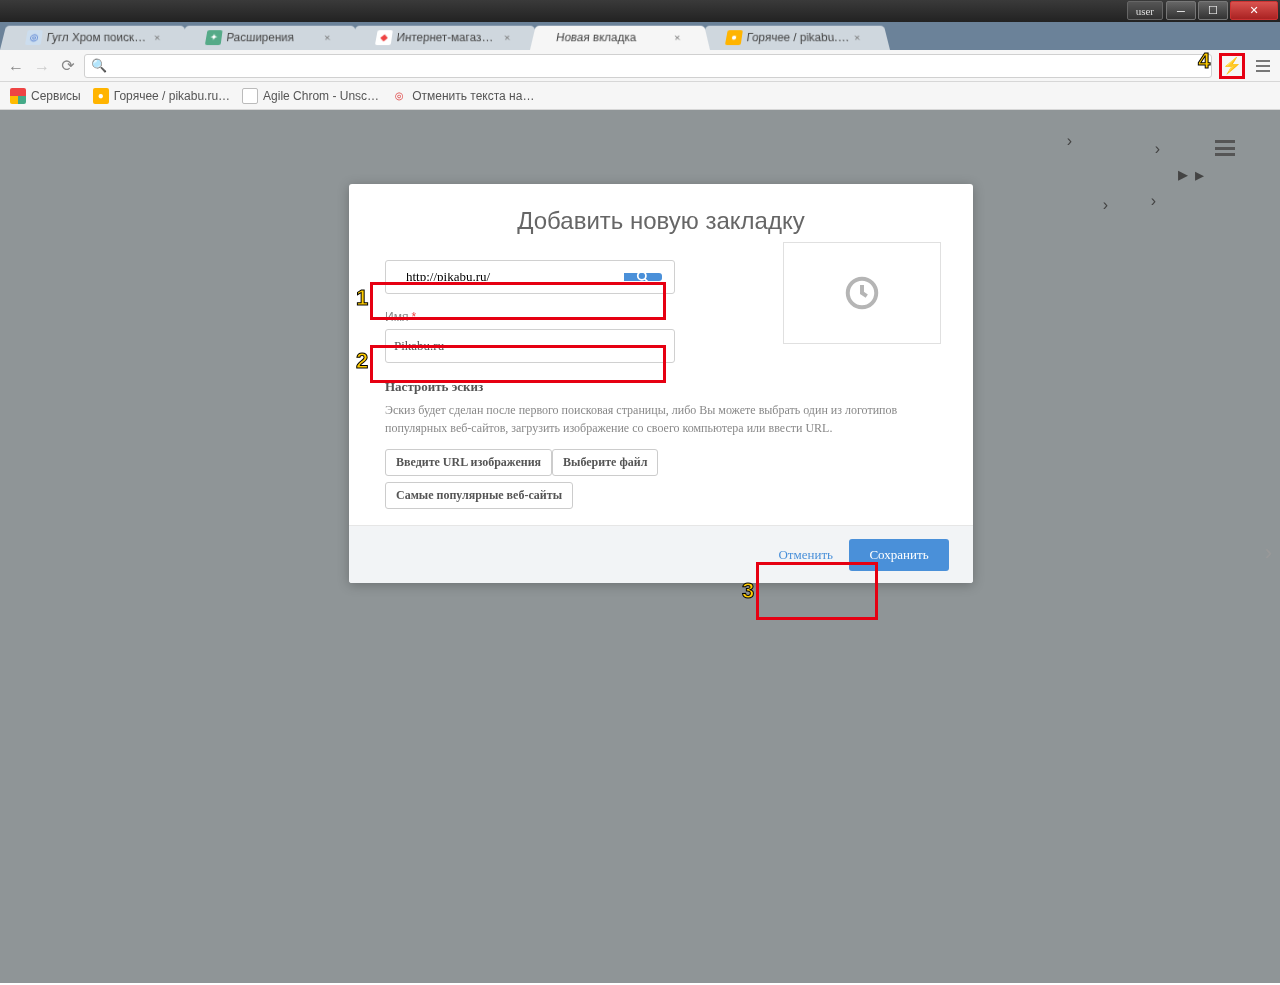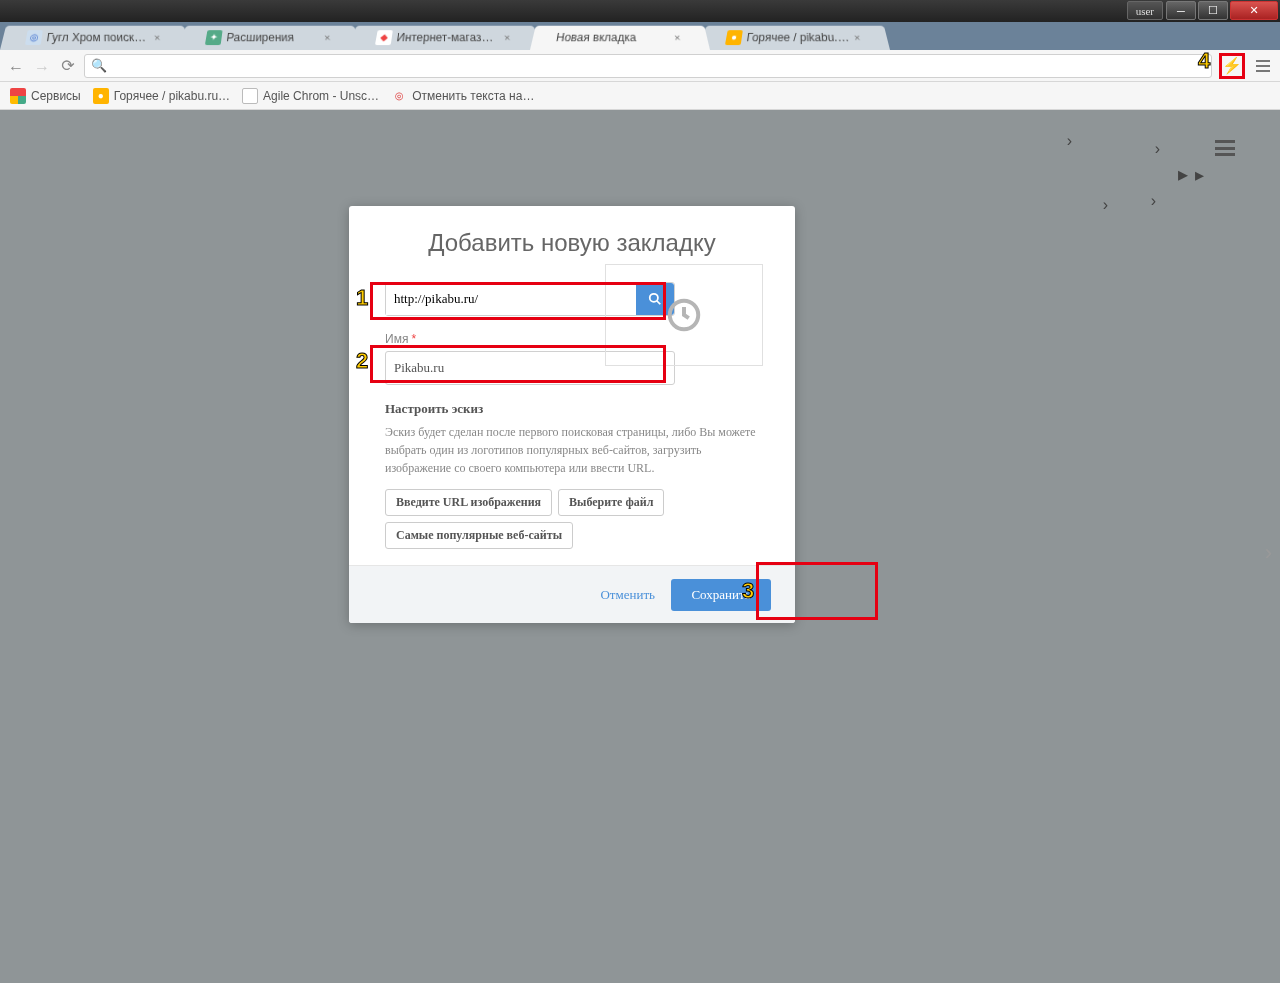--- a/index.html
+++ b/index.html
@@ -37,36 +37,36 @@
 
 
 .content{position:relative;height:873px;background:#8f9597;overflow:hidden}
 .hamburger{position:absolute;top:30px;right:45px;width:20px;height:16px;display:flex;flex-direction:column;justify-content:space-between;cursor:pointer}
 .hamburger span{height:3px;background:#555}
 .birds{position:absolute;top:30px;right:80px;color:#444;font-size:16px}
 .birds span{position:absolute}
 .next-chev{position:absolute;top:430px;right:8px;font-size:22px;color:#999;cursor:pointer}
 
 
-.modal{position:absolute;top:96px;left:349px;width:446px;background:#fff;border-radius:3px;box-shadow:0 2px 12px rgba(0,0,0,0.25)}
+.modal{position:absolute;top:74px;left:349px;width:624px;background:#fff;border-radius:3px;box-shadow:0 2px 12px rgba(0,0,0,0.25)}
 .modal-inner{padding:22px 36px 10px 36px}
 .modal h1{font:24px/30px "Segoe UI",Arial;color:#666;text-align:center;font-weight:normal;margin-bottom:24px}
 .form-row{position:relative}
 .lbl{font:12px Tahoma;color:#888;margin-bottom:4px;display:block}
 .req{color:#e44}
 .field-wrap{position:relative;margin-bottom:16px}
 .fld,.fld-grp{width:290px;height:34px;border:1px solid #d0d0d0;border-radius:3px;padding:0 8px;font:13px Tahoma;color:#555}
-.fld-grp{display:flex;padding:0}
+.fld-grp{display:flex;padding:12px}
 .fld-grp input{flex:1;border:none;padding:0 8px;font:13px Tahoma;outline:none}
 .fld-grp .srch{width:38px;background:#4a90d9;color:#fff;display:flex;align-items:center;justify-content:center;border-radius:0 3px 3px 0;cursor:pointer}
 .thumb{position:absolute;top:58px;right:32px;width:158px;height:102px;border:1px solid #e0e0e0;display:flex;align-items:center;justify-content:center}
 .thumb svg{color:#aaa}
 .sect-h{font:700 13px Tahoma;color:#555;margin-bottom:6px}
 .sect-p{font:12px/18px Tahoma;color:#888;margin-bottom:12px}
-.pill-row{display:flex;flex-wrap:wrap;gap:6px;margin-bottom:6px}
+.pill-row{display:flex;flex-wrap:wrap;gap:0;margin-bottom:6px}
 .pill{border:1px solid #ccc;border-radius:3px;background:#fff;padding:5px 10px;font:700 12px Tahoma;color:#555;cursor:pointer}
 .modal-foot{height:58px;background:#f2f4f6;border-top:1px solid #e6e6e6;display:flex;align-items:center;justify-content:flex-end;padding:0 24px;gap:0;border-radius:0 0 3px 3px}
 .btn{height:32px;padding:0 16px;border-radius:3px;font:13px Tahoma;border:none;cursor:pointer}
 .btn-link{background:transparent;color:#4a90d9}
 .btn-primary{background:#4a90d9;color:#fff;min-width:100px}
 
 
 .hl{position:absolute;border:3px solid #e60012;pointer-events:none}
 </style>
 </head>

